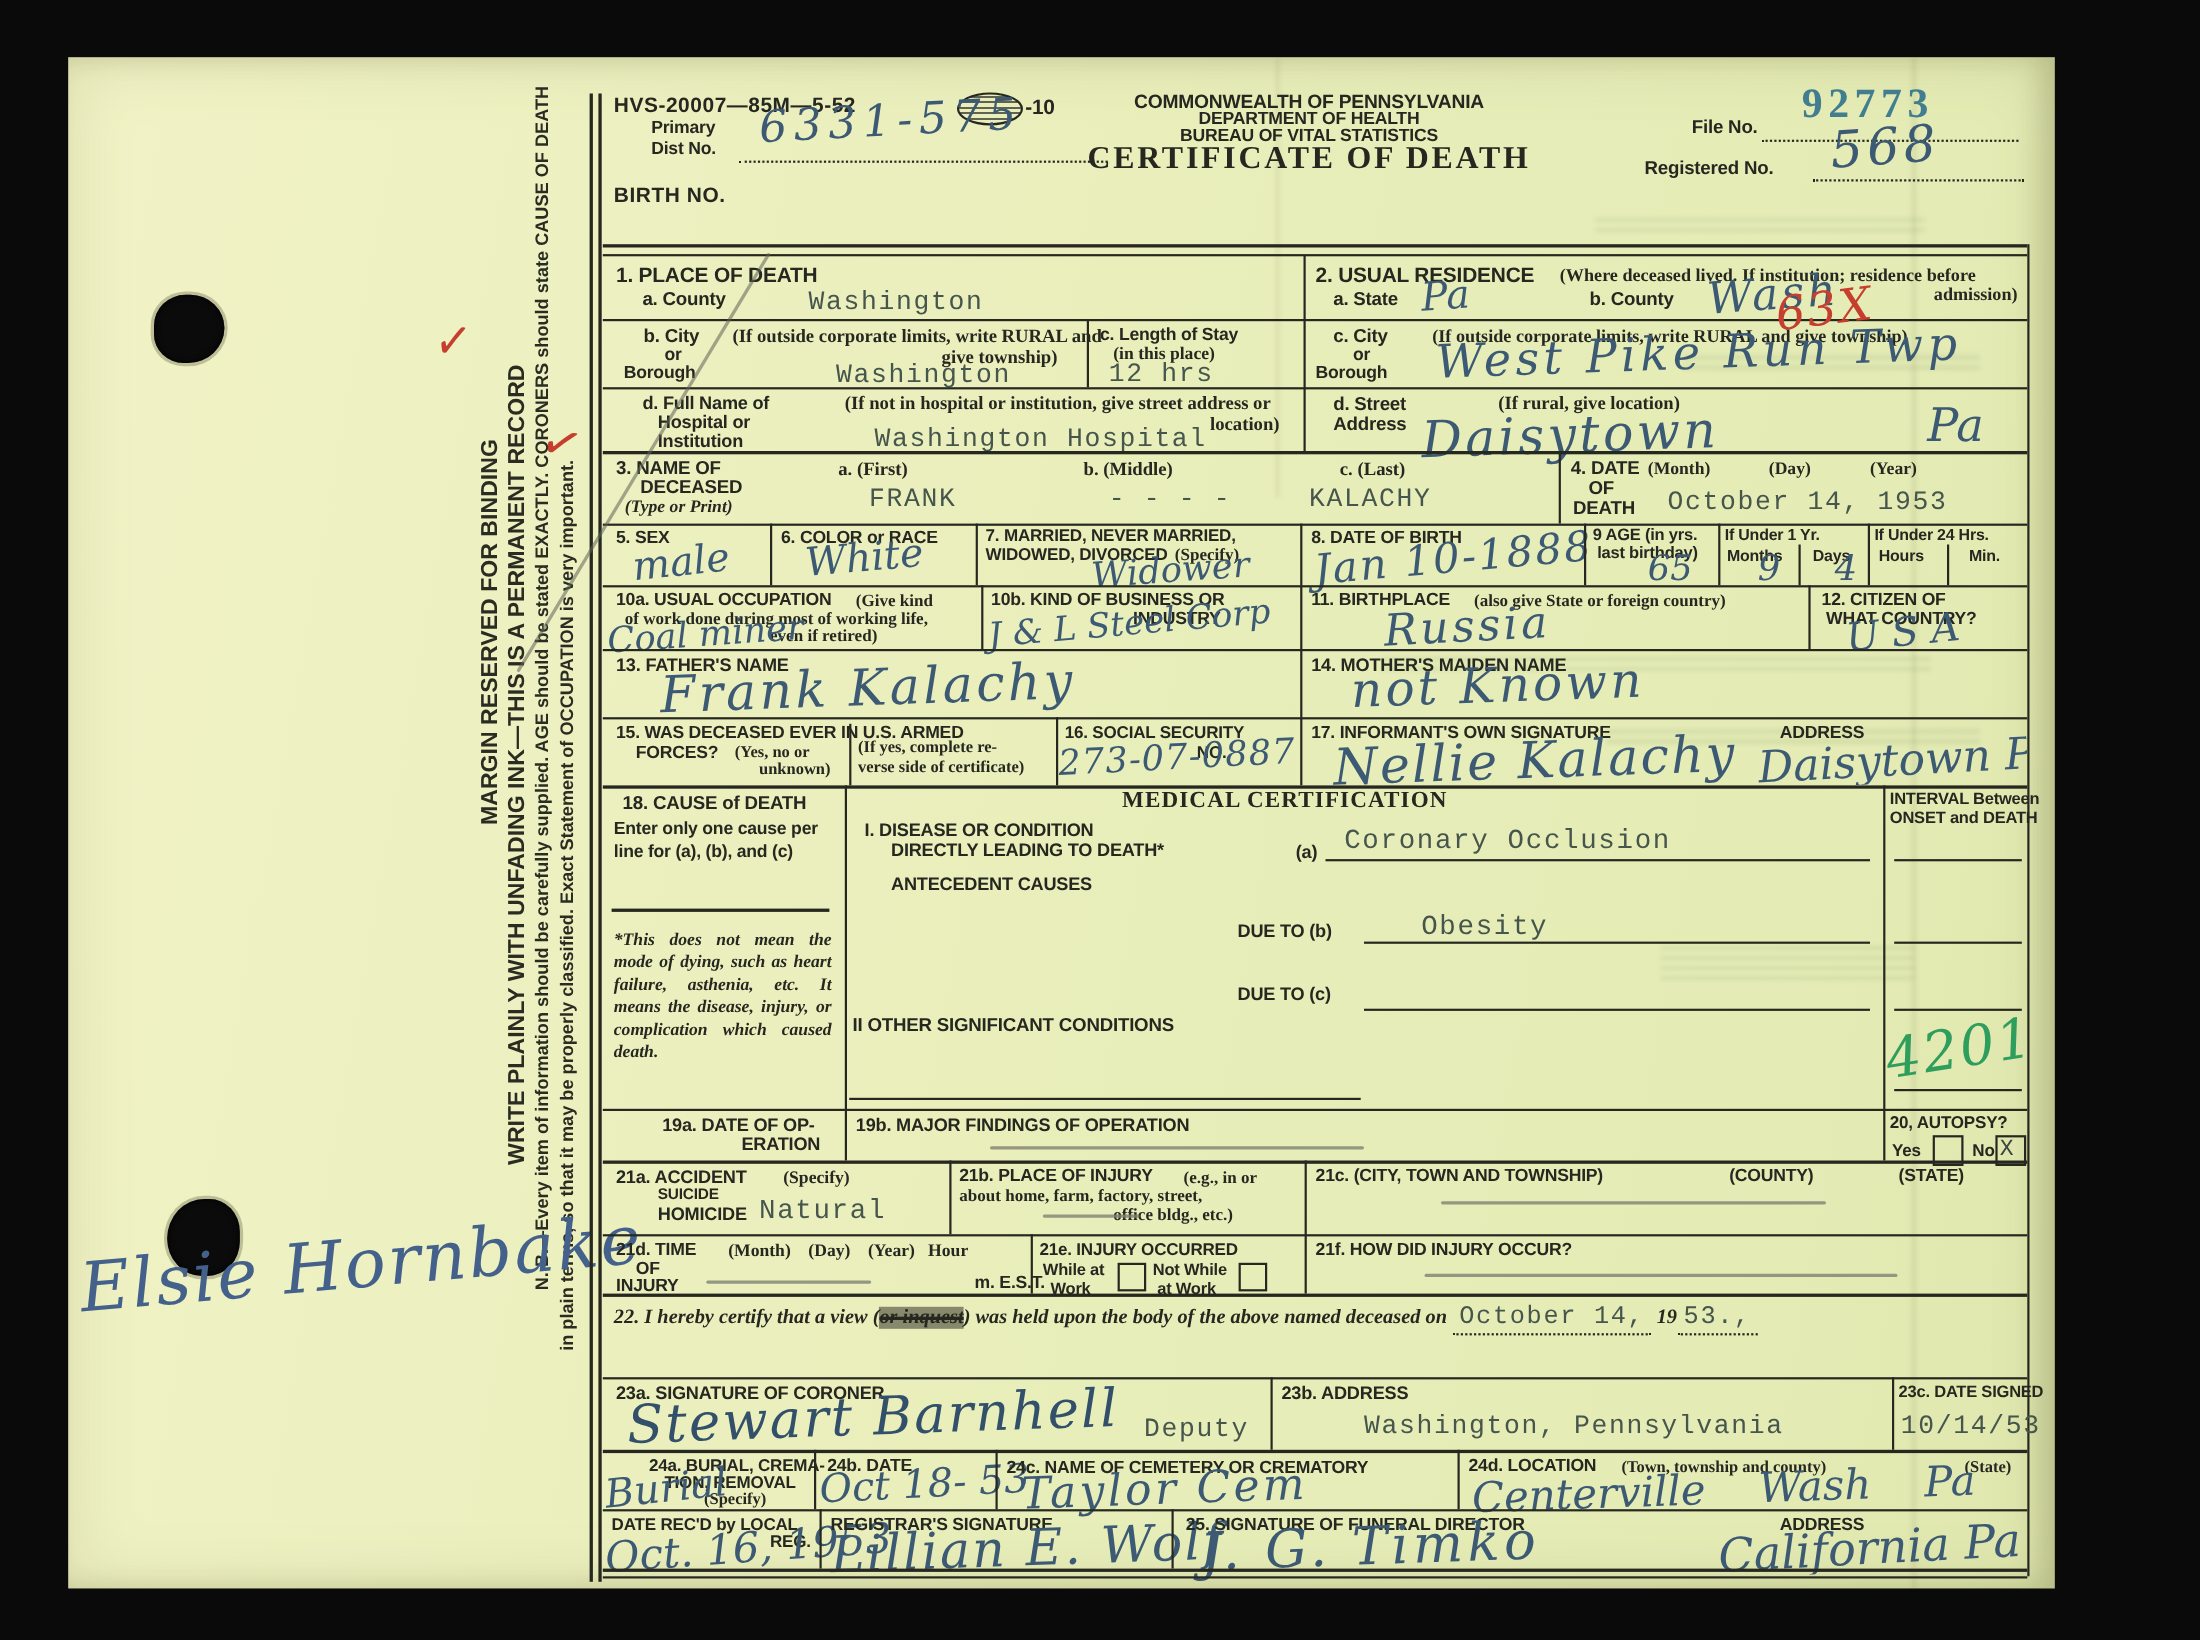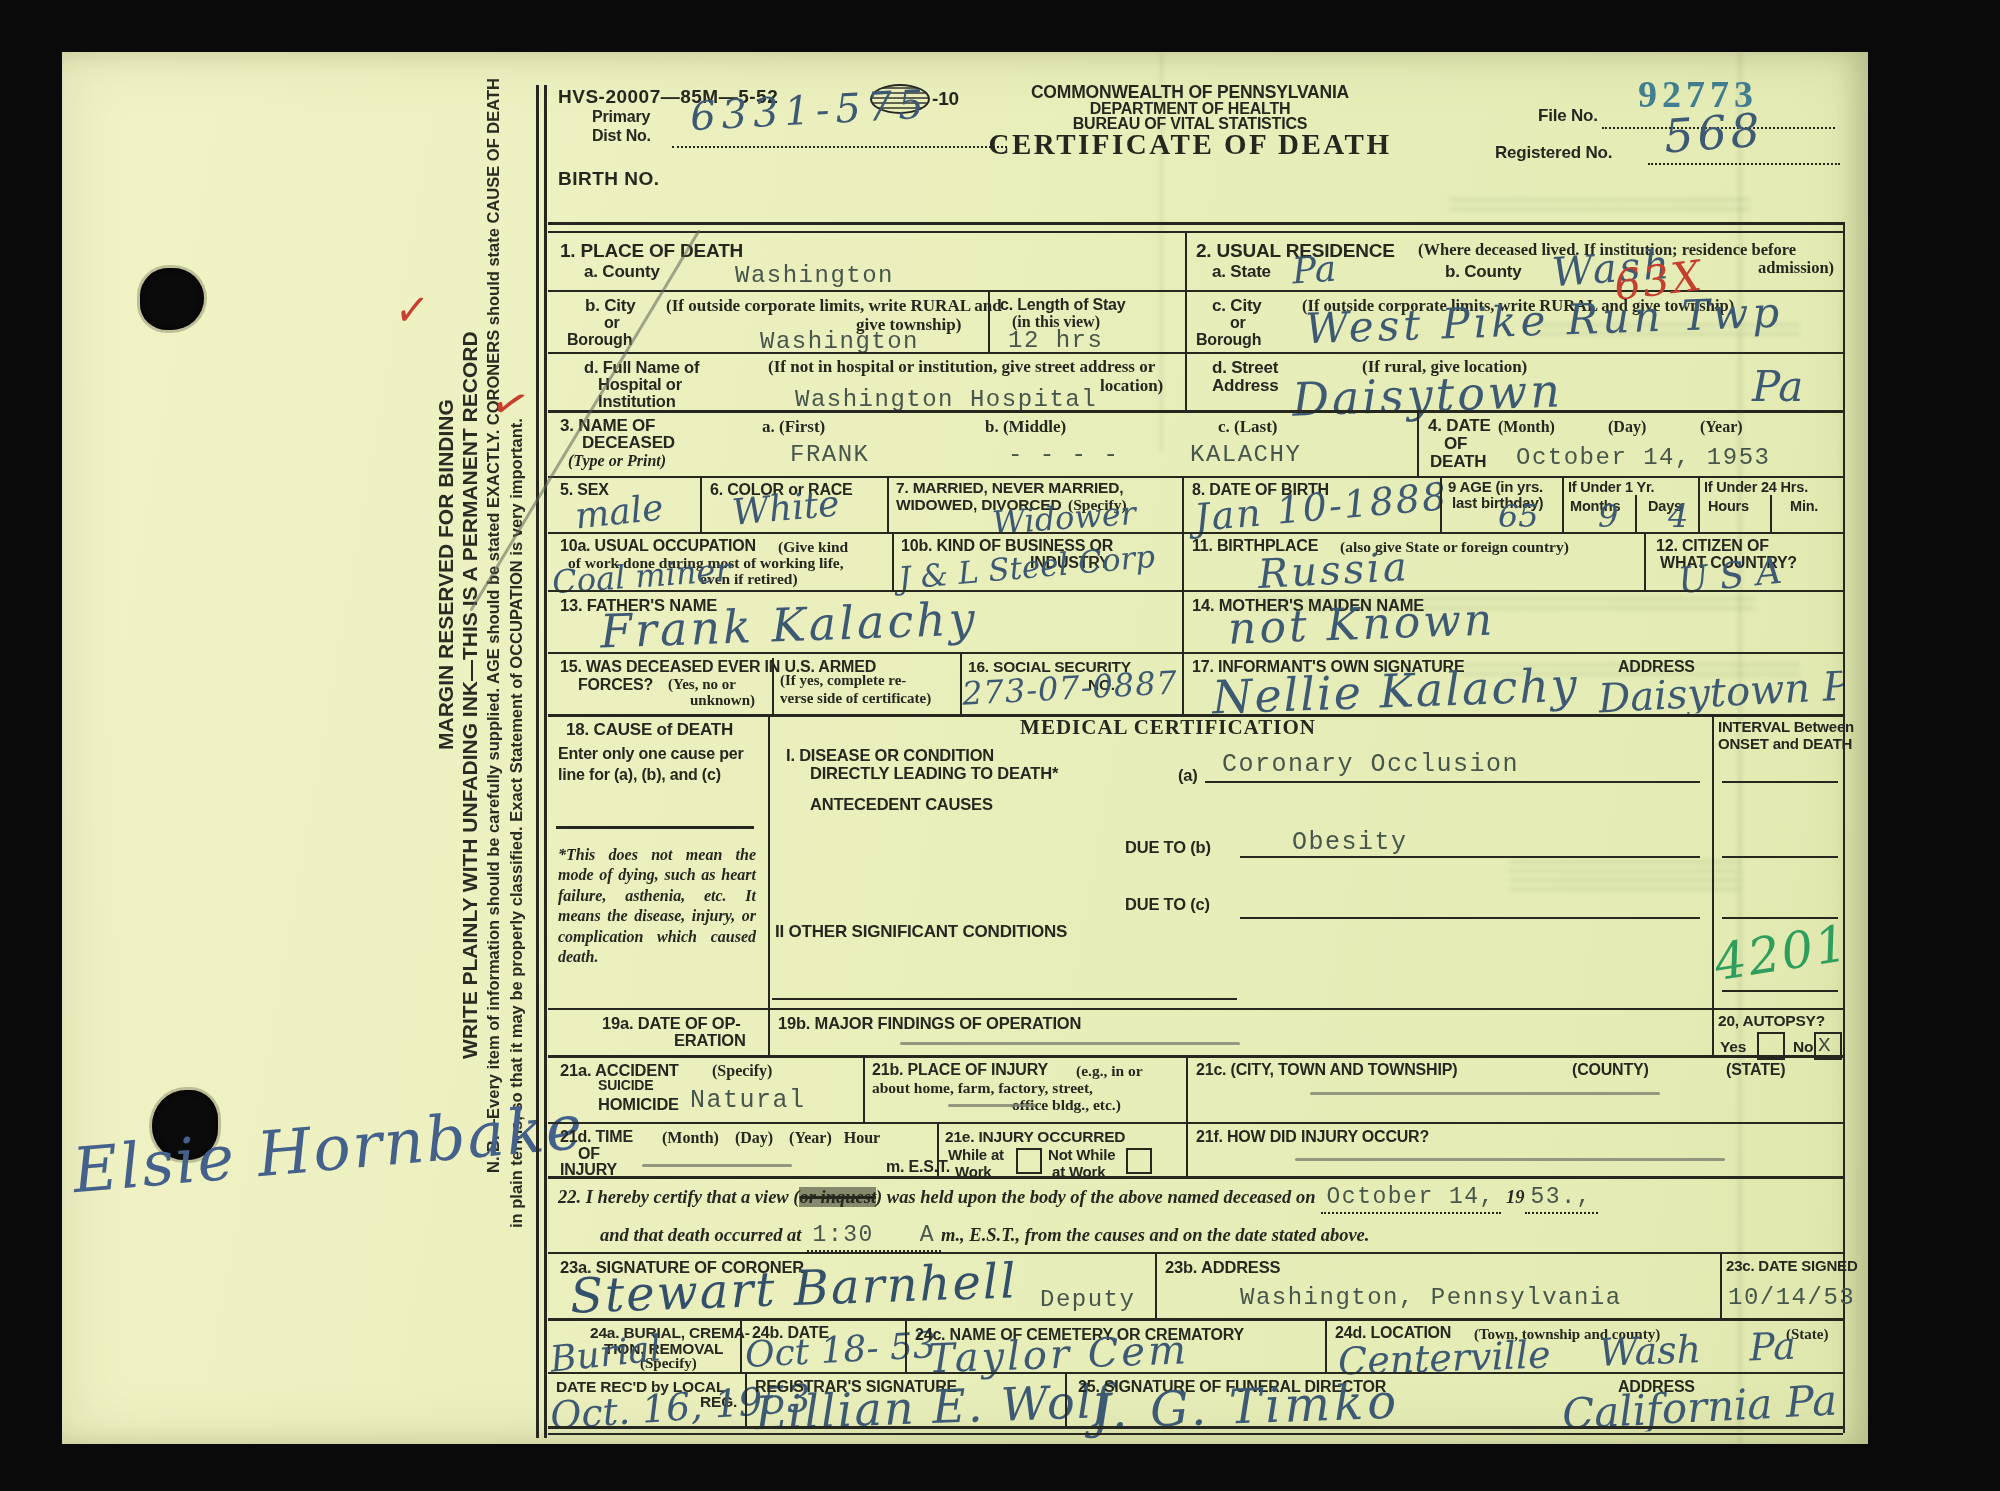--- a/index.html
+++ b/index.html
@@ -97,21 +97,21 @@
   <i class="hl" style="left:548px;top:290px;width:1295px;"></i>
 
   <div class="p" style="left:585px;top:296px;font-size:17px;">b. City</div>
   <div class="p" style="left:604px;top:314px;font-size:16px;">or</div>
   <div class="p" style="left:567px;top:331px;font-size:16px;">Borough</div>
   <div class="ps" style="left:666px;top:297px;font-size:17px;">(If outside corporate limits, write RURAL and</div>
   <div class="ps" style="left:856px;top:316px;font-size:17px;">give township)</div>
   <div class="tw" style="left:760px;top:330px;font-size:24px;">Washington</div>
   <i class="vl" style="left:988px;top:290px;height:62px;"></i>
   <div class="p" style="left:1000px;top:296px;font-size:16px;">c. Length of Stay</div>
-  <div class="ps" style="left:1012px;top:313px;font-size:16px;">(in this view)</div>
+  <div class="ps" style="left:1012px;top:313px;font-size:16px;">(in this place)</div>
   <div class="tw" style="left:1008px;top:329px;font-size:24px;">12 hrs</div>
   <i class="hl" style="left:548px;top:352px;width:1295px;"></i>
 
   <div class="p" style="left:584px;top:358px;font-size:16.5px;">d. Full Name of</div>
   <div class="p" style="left:598px;top:375px;font-size:16.5px;">Hospital or</div>
   <div class="p" style="left:598px;top:392px;font-size:16.5px;">Institution</div>
   <div class="ps" style="left:768px;top:358px;font-size:17px;">(If not in hospital or institution, give street address or</div>
   <div class="ps" style="left:1100px;top:377px;font-size:17px;">location)</div>
   <div class="tw" style="left:795px;top:388px;font-size:24px;">Washington Hospital</div>
 
@@ -308,24 +308,20 @@
   <i class="vl" style="left:1186px;top:1122px;height:54px;"></i>
   <div class="p" style="left:1196px;top:1128px;font-size:16px;">21f. HOW DID INJURY OCCUR?</div>
   <i class="wv" style="left:1295px;top:1158px;width:430px;"></i>
   <i class="hl" style="left:548px;top:1176px;width:1295px;height:3px;"></i>
 
   <div style="position:absolute;left:558px;top:1186px;white-space:nowrap;font-size:18.5px;">
     <span class="si" style="position:static;">22. I hereby certify that a view (</span><span class="si struck" style="position:static;">or inquest</span><span class="si" style="position:static;">) was held upon the body of the above named deceased on</span>
     <span class="tw fill" style="position:static;font-size:23px;">October 14,</span>
     <span class="si" style="position:static;">19</span><span class="tw fill" style="position:static;font-size:23px;">53.,</span>
   </div>
-  <div style="position:absolute;left:600px;top:1224px;white-space:nowrap;font-size:18.5px;">
-    <span class="si" style="position:static;">and that death occurred at</span>
-    <span class="tw fill pre" style="position:static;font-size:23px;">1:30   A</span><span class="si" style="position:static;">m., E.S.T., from the causes and on the date stated above.</span>
-  </div>
   <i class="hl" style="left:548px;top:1252px;width:1295px;"></i>
 
   <div class="p" style="left:560px;top:1258px;font-size:16.5px;">23a. SIGNATURE OF CORONER</div>
   <div class="hw" style="left:570px;top:1264px;font-size:48px;color:#33506b;transform:rotate(-2deg);letter-spacing:2px;">Stewart Barnhell</div>
   <div class="tw" style="left:1040px;top:1288px;font-size:24px;">Deputy</div>
   <i class="vl" style="left:1155px;top:1252px;height:66px;"></i>
   <div class="p" style="left:1165px;top:1258px;font-size:16.5px;">23b. ADDRESS</div>
   <div class="tw" style="left:1240px;top:1286px;font-size:24px;">Washington, Pennsylvania</div>
   <i class="vl" style="left:1720px;top:1252px;height:66px;"></i>
   <div class="p" style="left:1726px;top:1258px;font-size:15px;">23c. DATE SIGNED</div>

